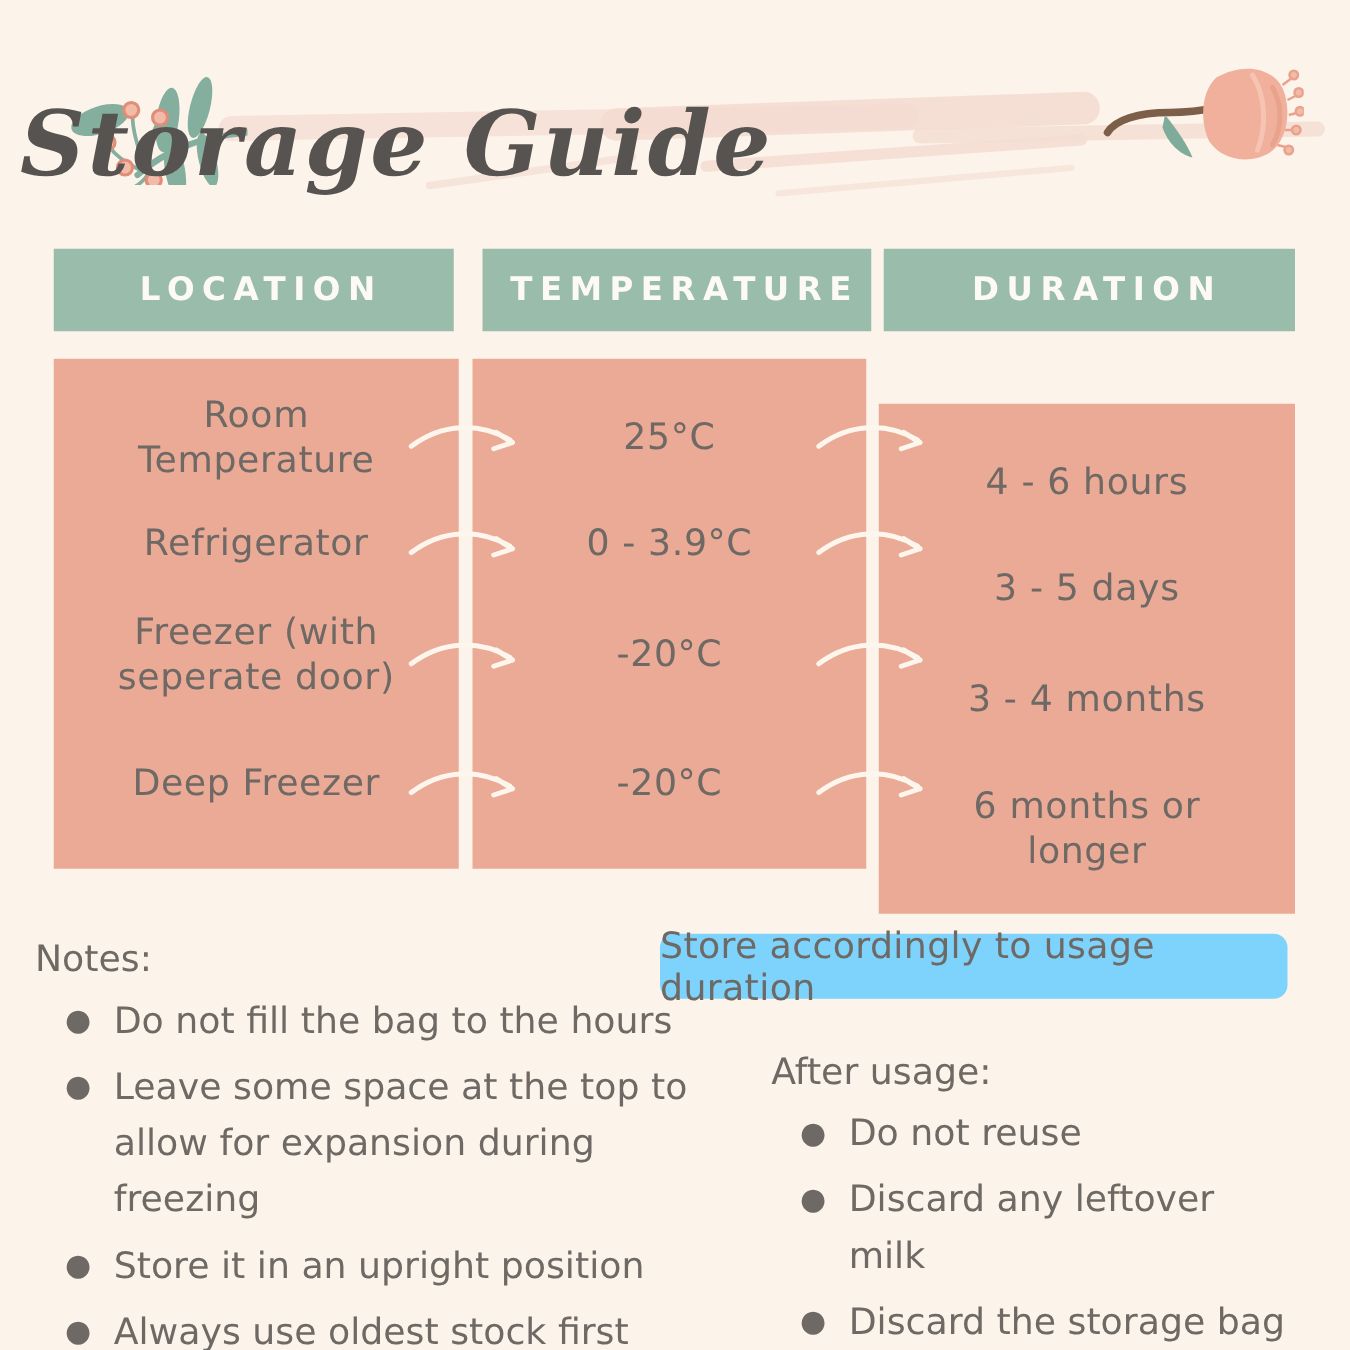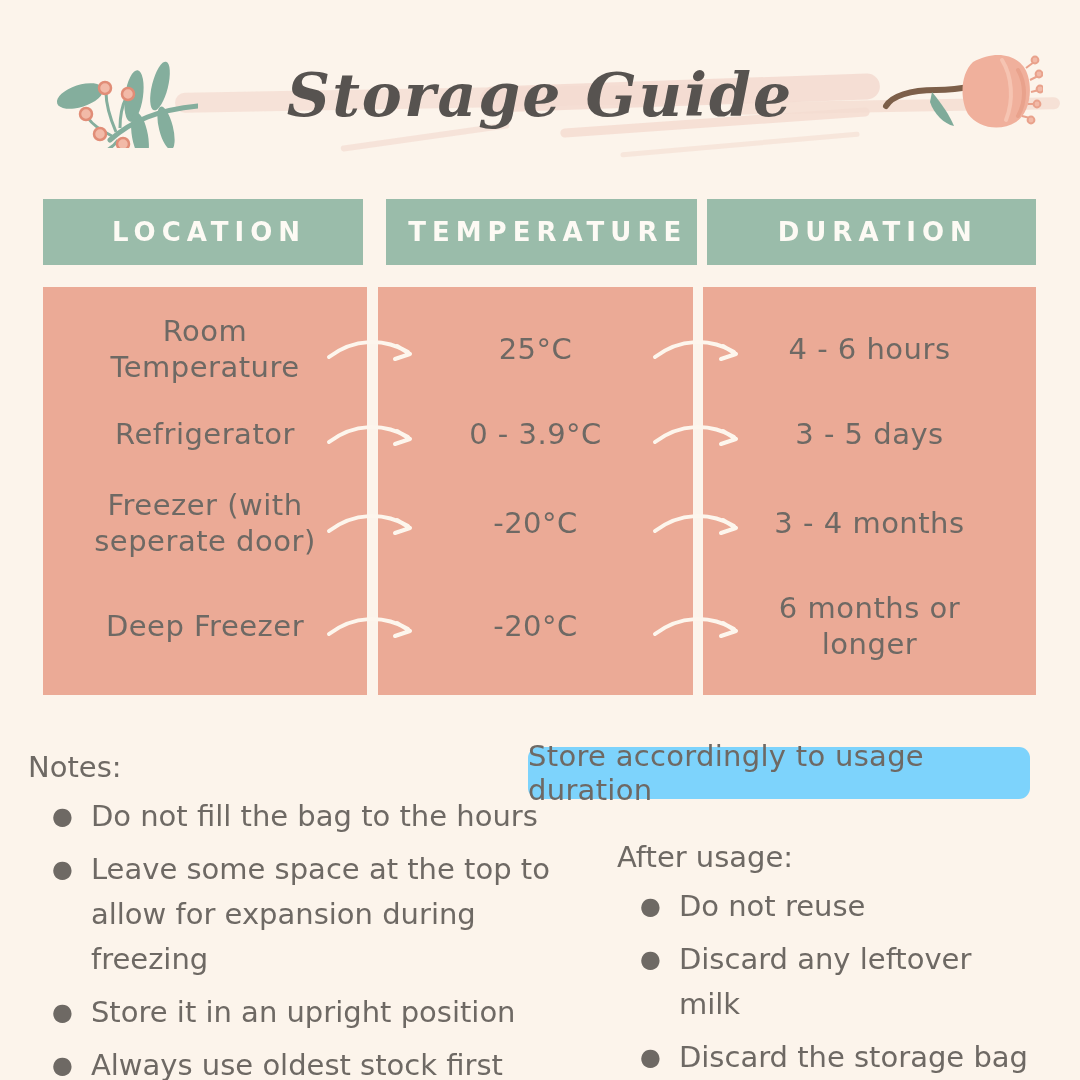--- a/index.html
+++ b/index.html
@@ -14,45 +14,45 @@
   
   .brush{position:absolute;background:#f4dcd1;z-index:1;}
   .b1{left:175px;top:88px;width:560px;height:20px;border-radius:10px;transform:rotate(-1deg);opacity:.75;}
   .b2{left:480px;top:80px;width:400px;height:26px;border-radius:13px;transform:rotate(-2deg);opacity:.9;}
   .b3{left:560px;top:118px;width:310px;height:9px;border-radius:5px;transform:rotate(-4deg);opacity:.85;}
   .b4{left:730px;top:100px;width:330px;height:12px;border-radius:6px;transform:rotate(-1deg);opacity:.8;}
   .b5{left:340px;top:134px;width:170px;height:6px;border-radius:3px;transform:rotate(-8deg);opacity:.7;}
   .b6{left:620px;top:142px;width:240px;height:5px;border-radius:3px;transform:rotate(-5deg);opacity:.6;}
   .title{
     position:absolute;left:0;right:0;top:56px;z-index:2;
-    text-align:center;
+    text-align:left;
     font-family:"DejaVu Serif","Liberation Serif",serif;
     font-style:italic;font-weight:600;
-    font-size:60px;letter-spacing:2px;
-    color:#575350;margin:4px;
+    font-size:72px;letter-spacing:2px;
+    color:#575350;margin:16px;
   }
   .decor{position:absolute;z-index:2;}
   .decor-left{left:48px;top:48px;}
   .decor-right{left:878px;top:42px;}
   
   .table{position:absolute;left:43px;top:199px;width:993px;}
   .thead{display:flex;}
   .th{
     height:66px;background:#9abcaa;
     display:flex;align-items:center;justify-content:center;
     color:#fdfaf4;font-size:26px;font-weight:bold;letter-spacing:6px;padding-left:12px;
   }
   .th1{width:324px;}
   .th2{width:315px;margin-left:23px;}
   .th3{width:333px;margin-left:10px;}
   .tbody{position:relative;margin-top:22px;height:408px;}
   .colblock{position:absolute;top:0;height:408px;background:#ebaa96;}
   .c1{left:0;width:324px;}
   .c2{left:335px;width:315px;}
-  .c3{left:660px;width:333px;}
+  .c3{left:660px;width:333px;margin-top:36px;}
   .cell{
     position:absolute;left:0;right:0;transform:translateY(-50%);
     text-align:center;font-size:29px;line-height:1.23;
     letter-spacing:.5px;color:#6e6964;padding:0 40px;
   }
   .r1{top:63px;} .r2{top:148px;} .r3{top:237px;} .r4{top:340px;}
   .arrow{position:absolute;width:92px;height:34px;z-index:3;}
   .ax1{left:283px;} .ax2{left:609px;}
   .ay1{top:46px;} .ay2{top:131px;} .ay3{top:220px;} .ay4{top:323px;}
   

